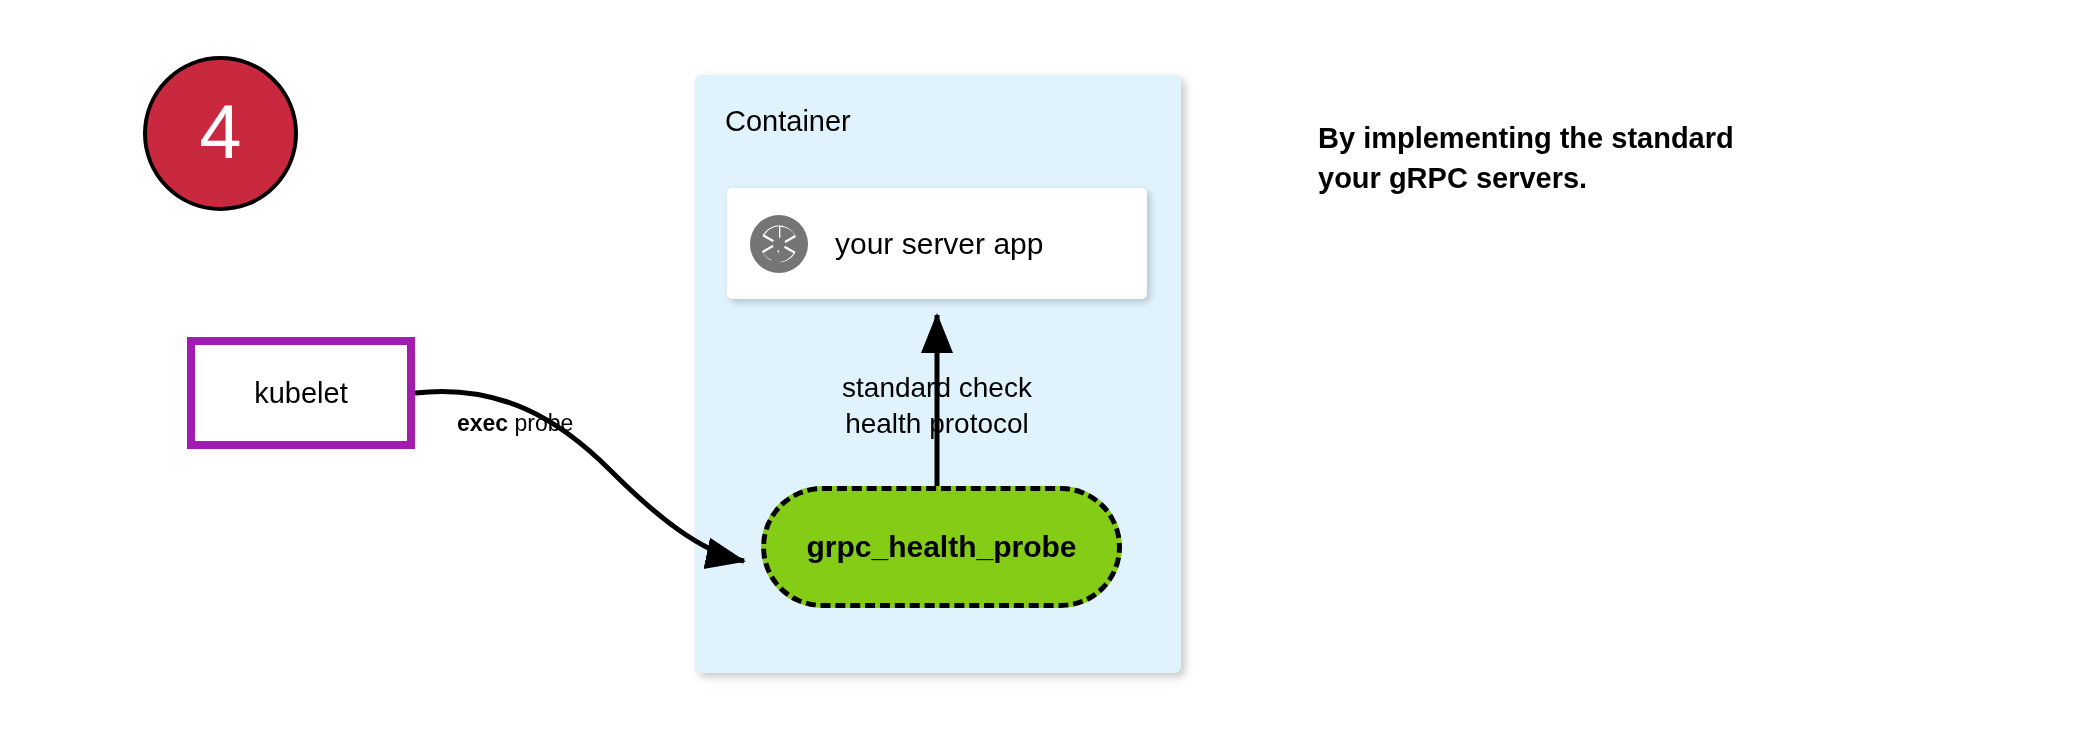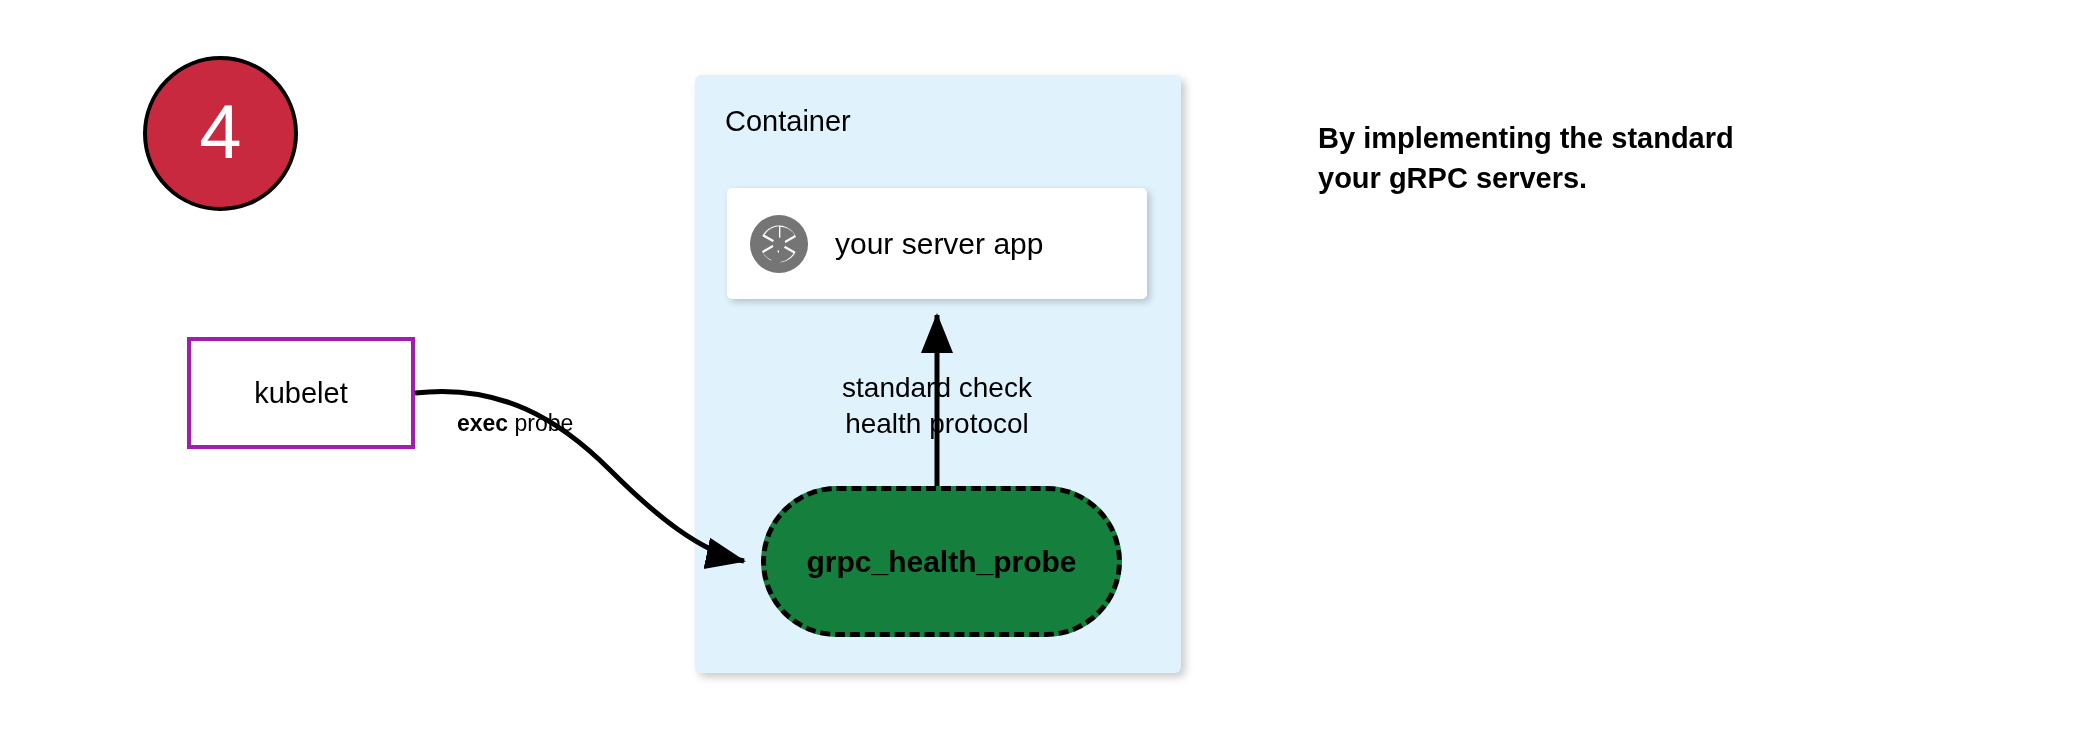--- a/index.html
+++ b/index.html
@@ -44,21 +44,21 @@
   }
 
   
   #kubelet-box {
     position: absolute;
     left: 187px;
     top: 337px;
     width: 228px;
     height: 112px;
     background: #ffffff;
-    border: 4px solid #a21caf;
+    border: 8px solid #a21caf;
     box-sizing: border-box;
     display: flex;
     align-items: center;
     justify-content: center;
   }
   #kubelet-box .label {
     font-size: 29px;
     line-height: 1;
   }
 
@@ -116,23 +116,23 @@
     font-size: 28px;
     line-height: 1.30;
   }
 
   
   #probe-pill {
     position: absolute;
     left: 761px;
     top: 486px;
     width: 361px;
-    height: 151px;
+    height: 122px;
     box-sizing: border-box;
-    background: #15803d;
+    background: #84cc16;
     border: 5px dashed #000000;
     border-radius: 76px;
     display: flex;
     flex-direction: column;
     align-items: center;
     justify-content: center;
   }
   #probe-pill .pill-title {
     font-size: 30px;
     font-weight: bold;

